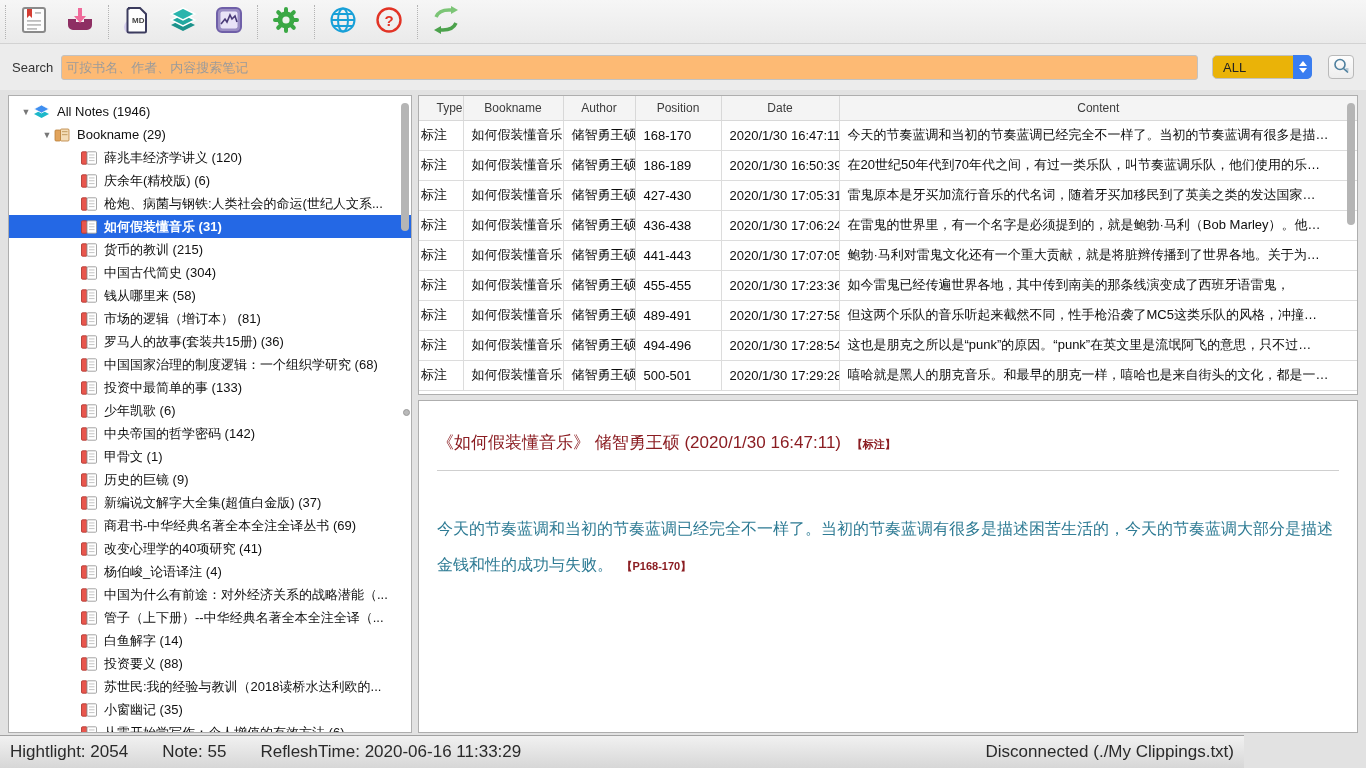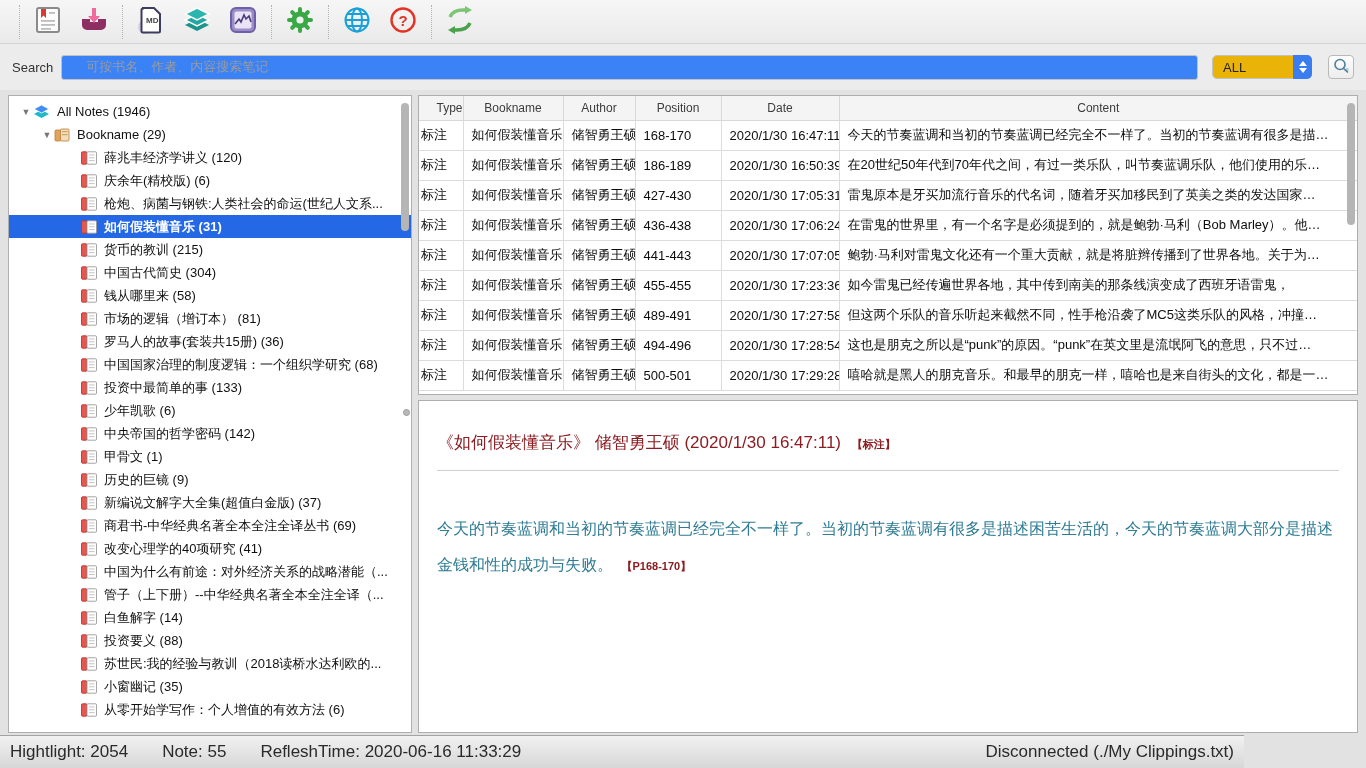--- a/index.html
+++ b/index.html
@@ -1,30 +1,30 @@
 <!DOCTYPE html>
 <html><head>
 <meta charset="utf-8">
 <style>
   * { margin:0; padding:0; box-sizing:border-box; }
   html,body { width:1366px; height:768px; overflow:hidden;
     font-family:"Liberation Sans","DejaVu Sans",sans-serif; background:#e2e2e2; }
 
   
   .toolbar { height:44px; background:linear-gradient(#f6f6f6,#eaeaea);
-    border-bottom:1px solid #d2d2d2; display:flex; align-items:center; padding-left:14px; }
+    border-bottom:1px solid #d2d2d2; display:flex; align-items:center; padding-left:0; }
   .tb-btn { width:46px; height:40px; display:flex; align-items:center; justify-content:center;
     background:none; border:none; cursor:default; }
   .tb-sep { width:1px; height:34px; border-left:1px dotted #b3b3b3; margin:0 5px; }
 
   
   .search-row { height:46px; background:#ececec; display:flex; align-items:center; padding:0 12px; }
   .search-label { font-size:13px; color:#333; margin-right:8px; }
   .search-input { flex:1; height:25px; border:1px solid #c2c2c2; border-radius:3px;
-    background:#3b82f6; font-size:13px; padding:0 24px; color:#333; outline:none;font-family:Liberation Mono, monospace; }
+    background:#fdba74; font-size:13px; padding:0 4px; color:#333; outline:none; }
   .search-input::placeholder { color:#9b9b9b; }
   .filter-select { width:100px; height:24px; margin-left:14px; background:#eab308;
     border:1px solid #c2c2c2; border-radius:5px; display:flex; align-items:center;
     font-size:13px; color:#222; position:relative; }
   .filter-select .val { padding-left:10px; flex:1; }
   .stepper { width:19px; height:24px; margin:-1px -1px -1px 0; background:#3a7df0;
     border-radius:0 5px 5px 0; display:flex; flex-direction:column;
     align-items:center; justify-content:center; gap:2px; }
   .stepper i { display:block; width:0; height:0; border-left:4px solid transparent;
     border-right:4px solid transparent; }
@@ -424,20 +424,32 @@
         <div class="tree-row lvl2">
     <span class="ic">
             <svg width="16" height="14" viewBox="0 0 16 14">
       <rect x="0.5" y="0.8" width="5.5" height="12.4" rx="1" fill="#e8564d" stroke="#b23a33" stroke-width="0.9"></rect>
       <rect x="6" y="0.8" width="9.5" height="12.4" rx="1" fill="#fff" stroke="#9a9a9a" stroke-width="0.9"></rect>
       <rect x="8" y="3.4" width="5.5" height="1.1" fill="#c9c9c9"></rect>
       <rect x="8" y="6.2" width="5.5" height="1.1" fill="#c9c9c9"></rect>
       <rect x="8" y="9" width="5.5" height="1.1" fill="#c9c9c9"></rect>
     </svg>
           </span>
+    <span>杨伯峻_论语译注 (4)</span>
+  </div>
+        <div class="tree-row lvl2">
+    <span class="ic">
+            <svg width="16" height="14" viewBox="0 0 16 14">
+      <rect x="0.5" y="0.8" width="5.5" height="12.4" rx="1" fill="#e8564d" stroke="#b23a33" stroke-width="0.9"></rect>
+      <rect x="6" y="0.8" width="9.5" height="12.4" rx="1" fill="#fff" stroke="#9a9a9a" stroke-width="0.9"></rect>
+      <rect x="8" y="3.4" width="5.5" height="1.1" fill="#c9c9c9"></rect>
+      <rect x="8" y="6.2" width="5.5" height="1.1" fill="#c9c9c9"></rect>
+      <rect x="8" y="9" width="5.5" height="1.1" fill="#c9c9c9"></rect>
+    </svg>
+          </span>
     <span>中国为什么有前途：对外经济关系的战略潜能（...</span>
   </div>
         <div class="tree-row lvl2">
     <span class="ic">
             <svg width="16" height="14" viewBox="0 0 16 14">
       <rect x="0.5" y="0.8" width="5.5" height="12.4" rx="1" fill="#e8564d" stroke="#b23a33" stroke-width="0.9"></rect>
       <rect x="6" y="0.8" width="9.5" height="12.4" rx="1" fill="#fff" stroke="#9a9a9a" stroke-width="0.9"></rect>
       <rect x="8" y="3.4" width="5.5" height="1.1" fill="#c9c9c9"></rect>
       <rect x="8" y="6.2" width="5.5" height="1.1" fill="#c9c9c9"></rect>
       <rect x="8" y="9" width="5.5" height="1.1" fill="#c9c9c9"></rect>

